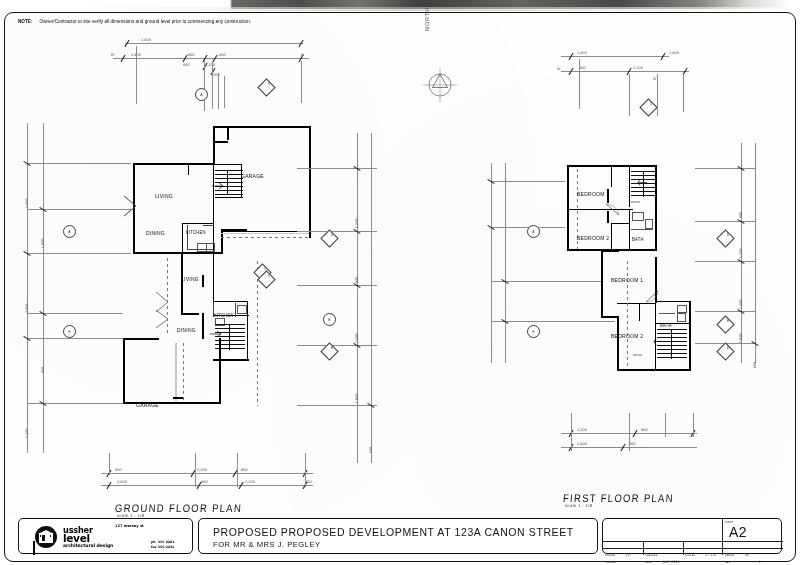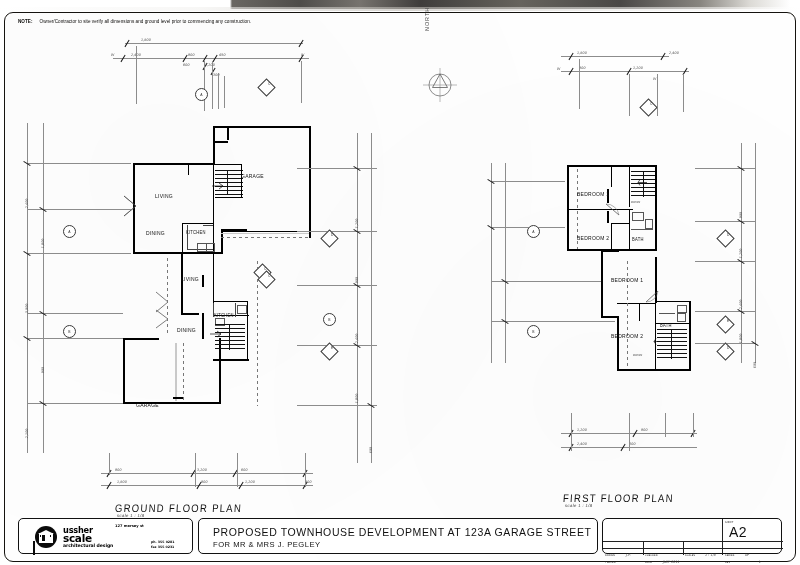--- a/index.html
+++ b/index.html
@@ -549,29 +549,29 @@
     <div class="tb-box" id="tb-logo">
       <div id="logo-mark">
         <div class="roof"></div>
           <div class="house"></div>
         <div class="d1"></div>
           <div class="d2"></div>
           <div class="d3"></div>
       </div>
       <div id="logo-bar"></div>
       <div class="logo-k">ussher</div>
-      <div class="logo-u">scale</div>
+      <div class="logo-u">level</div>
       <div class="logo-sub">architectural design</div>
       <div class="logo-addr">127 mersey st</div>
       <div class="logo-ph">ph. 355 0281</div>
       <div class="logo-fx">fax 355 0231</div>
     </div>
 
     <div class="tb-box" id="tb-main">
-      <div id="proj-title">PROPOSED TOWNHOUSE DEVELOPMENT AT 123A GARAGE STREET</div>
+      <div id="proj-title">PROPOSED PROPOSED DEVELOPMENT AT 123A CANON STREET</div>
       <div id="proj-sub">FOR MR &amp; MRS J. PEGLEY</div>
     </div>
 
     <div class="tb-box" id="tb-right">
       <div id="tb-right-hdiv"></div>
       <div id="tb-right-hdiv2"></div>
       <div id="sheet-div"></div>
       <div id="sheet-hdiv"></div>
       <div id="sheet-hdiv2"></div>
       <div class="vdiv" style="left:40px;top:22px;height:14px;"></div>

